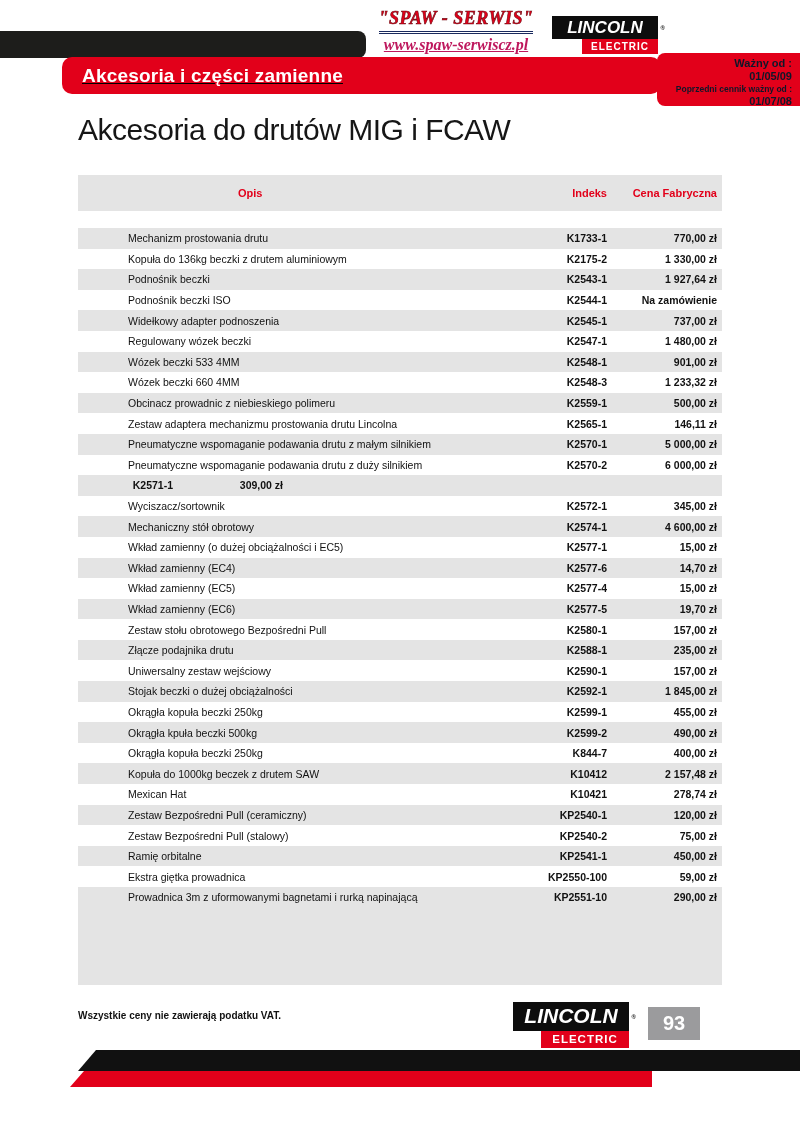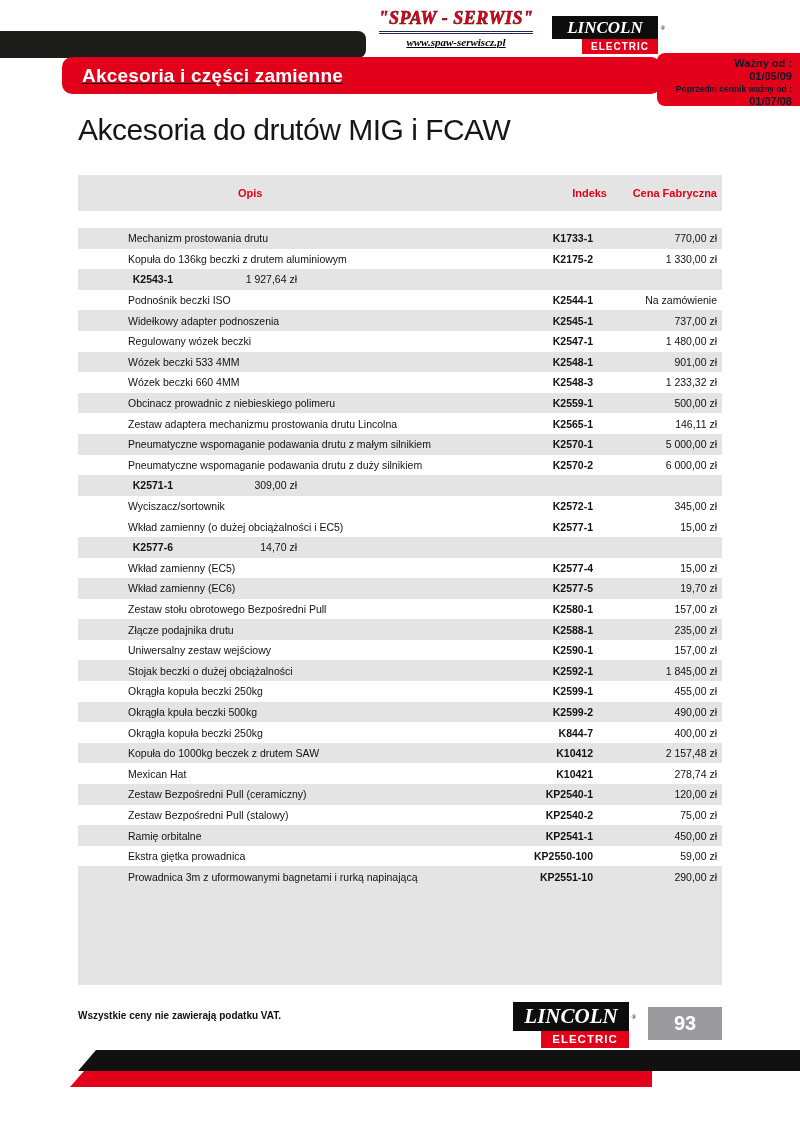--- a/index.html
+++ b/index.html
@@ -29,31 +29,31 @@
     -webkit-text-stroke: 0.6px #6b0b12;
     border-bottom: 3px double #1a2a5e;
     padding-bottom: 2px;
     display: inline-block;
     letter-spacing: 0.5px;
   }
   .spaw-url {
     font-family: "Liberation Serif", serif;
     font-style: italic;
     font-weight: bold;
-    font-size: 11px;
-    color: #000000;
+    font-size: 16px;
+    color: #be185d;
     text-decoration: underline;
     margin-top: 2px;
   }
 
   .lincoln-logo { position: absolute; }
   .lincoln-logo .ln-black {
     background: #0d0d0d;
     color: #ffffff;
-    font-family: Liberation Serif, serif;
+    font-family: Liberation Sans, sans-serif;
     font-style: italic;
     font-weight: bold;
     text-align: center;
     position: relative;
     border: 1px solid #0d0d0d;
   }
   .lincoln-logo .ln-black .reg {
     position: absolute;
     font-size: 6px;
     top: 1px; right: -8px;
@@ -160,35 +160,35 @@
   .t-spacer { height: 17px; background: #ffffff; }
   .row {
     display: flex;
     height: 20.6px;
     align-items: center;
   }
   .row.plain { background: #ffffff; }
   .cell { font-size: 10.5px; color: #111111; overflow: hidden; white-space: nowrap; }
   .cell.opis { flex: 1; padding-left: 50px; font-weight: 400; }
   .cell.indeks { width: 95px; text-align: right; font-weight: bold; }
-  .cell.cena { width: 129px; text-align: right; padding-right: 5px; font-weight: normal; }
+  .cell.cena { width: 115px; text-align: right; padding-right: 5px; font-weight: bold; }
 
   
   .footer-notes {
     position: absolute;
     top: 1008px; left: 78px;
     font-size: 10px;
     font-weight: bold;
     color: #111111;
     line-height: 16px;
   }
   .page-number {
     position: absolute;
     top: 1007px; left: 648px;
-    width: 74px; height: 33px;
+    width: 52px; height: 33px;
     background: #9b9b9d;
     color: #ffffff;
     font-size: 20px;
     font-weight: bold;
     text-align: center;
     line-height: 33px;
   }
   .bottom-black {
     position: absolute;
     top: 1050px; left: 78px;
@@ -247,20 +247,21 @@
           <div class="cell opis">Mechanizm prostowania drutu</div>
           <div class="cell indeks">K1733-1</div>
           <div class="cell cena">770,00 zł</div>
         </div>
         <div class="row plain">
           <div class="cell opis">Kopuła do 136kg beczki z drutem aluminiowym</div>
           <div class="cell indeks">K2175-2</div>
           <div class="cell cena">1 330,00 zł</div>
         </div>
         <div class="row shaded">
+          <div class="cell opis">Podnośnik beczki</div>
           <div class="cell indeks">K2543-1</div>
           <div class="cell cena">1 927,64 zł</div>
         </div>
         <div class="row plain">
           <div class="cell opis">Podnośnik beczki ISO</div>
           <div class="cell indeks">K2544-1</div>
           <div class="cell cena">Na zamówienie</div>
         </div>
         <div class="row shaded">
           <div class="cell opis">Widełkowy adapter podnoszenia</div>
@@ -304,26 +305,32 @@
         </div>
         <div class="row shaded">
           <div class="cell indeks">K2571-1</div>
           <div class="cell cena">309,00 zł</div>
         </div>
         <div class="row plain">
           <div class="cell opis">Wyciszacz/sortownik</div>
           <div class="cell indeks">K2572-1</div>
           <div class="cell cena">345,00 zł</div>
         </div>
+        <div class="row shaded">
+          <div class="cell opis">Mechaniczny stół obrotowy</div>
+          <div class="cell indeks">K2574-1</div>
+          <div class="cell cena">4 600,00 zł</div>
+        </div>
         <div class="row plain">
           <div class="cell opis">Wkład zamienny (o dużej obciążalności i EC5)</div>
           <div class="cell indeks">K2577-1</div>
           <div class="cell cena">15,00 zł</div>
         </div>
         <div class="row shaded">
+          <div class="cell opis">Wkład zamienny (EC4)</div>
           <div class="cell indeks">K2577-6</div>
           <div class="cell cena">14,70 zł</div>
         </div>
         <div class="row plain">
           <div class="cell opis">Wkład zamienny (EC5)</div>
           <div class="cell indeks">K2577-4</div>
           <div class="cell cena">15,00 zł</div>
         </div>
         <div class="row shaded">
           <div class="cell opis">Wkład zamienny (EC6)</div>

